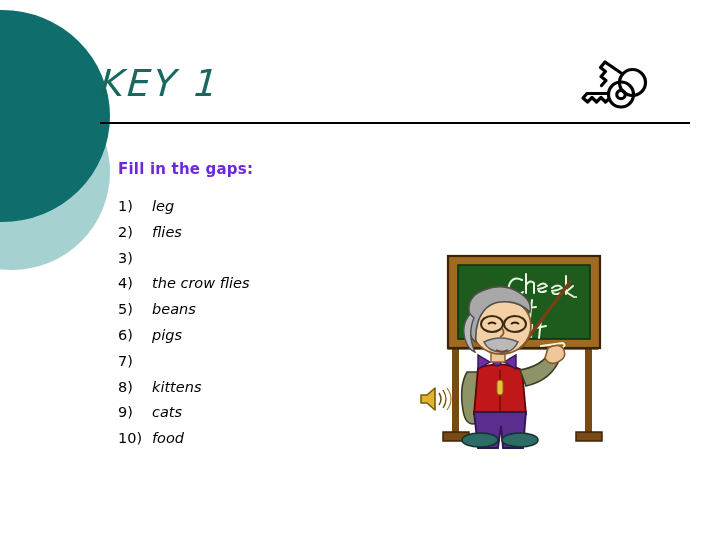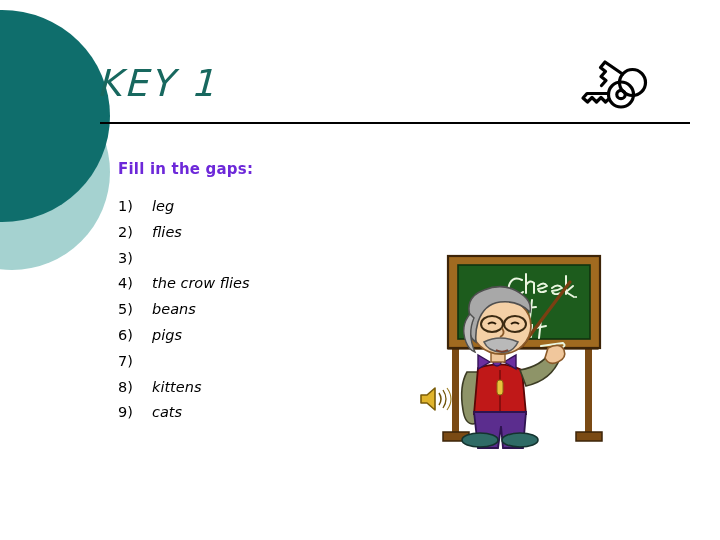--- a/index.html
+++ b/index.html
@@ -175,20 +175,24 @@
           <span class="ans-num">7)</span>
         </div>
         <div class="ans-row">
           <span class="ans-num">8)</span>
           <span class="ans-text">kittens</span>
         </div>
         <div class="ans-row">
           <span class="ans-num">9)</span>
           <span class="ans-text">cats</span>
         </div>
+        <div class="ans-row">
+          <span class="ans-num">10)</span>
+          <span class="ans-text">food</span>
+        </div>
       </div>
   </div>
 
   <div class="illustration">
     <svg viewBox="0 0 235 200" width="235" height="200" aria-hidden="true">
 
       <rect x="42" y="96" width="7" height="90" fill="#7a4a14"></rect>
       <rect x="33" y="182" width="26" height="9" fill="#7a4a14" stroke="#3d2408" stroke-width="1.5"></rect>
       <rect x="175" y="96" width="7" height="90" fill="#7a4a14"></rect>
       <rect x="166" y="182" width="26" height="9" fill="#7a4a14" stroke="#3d2408" stroke-width="1.5"></rect>

